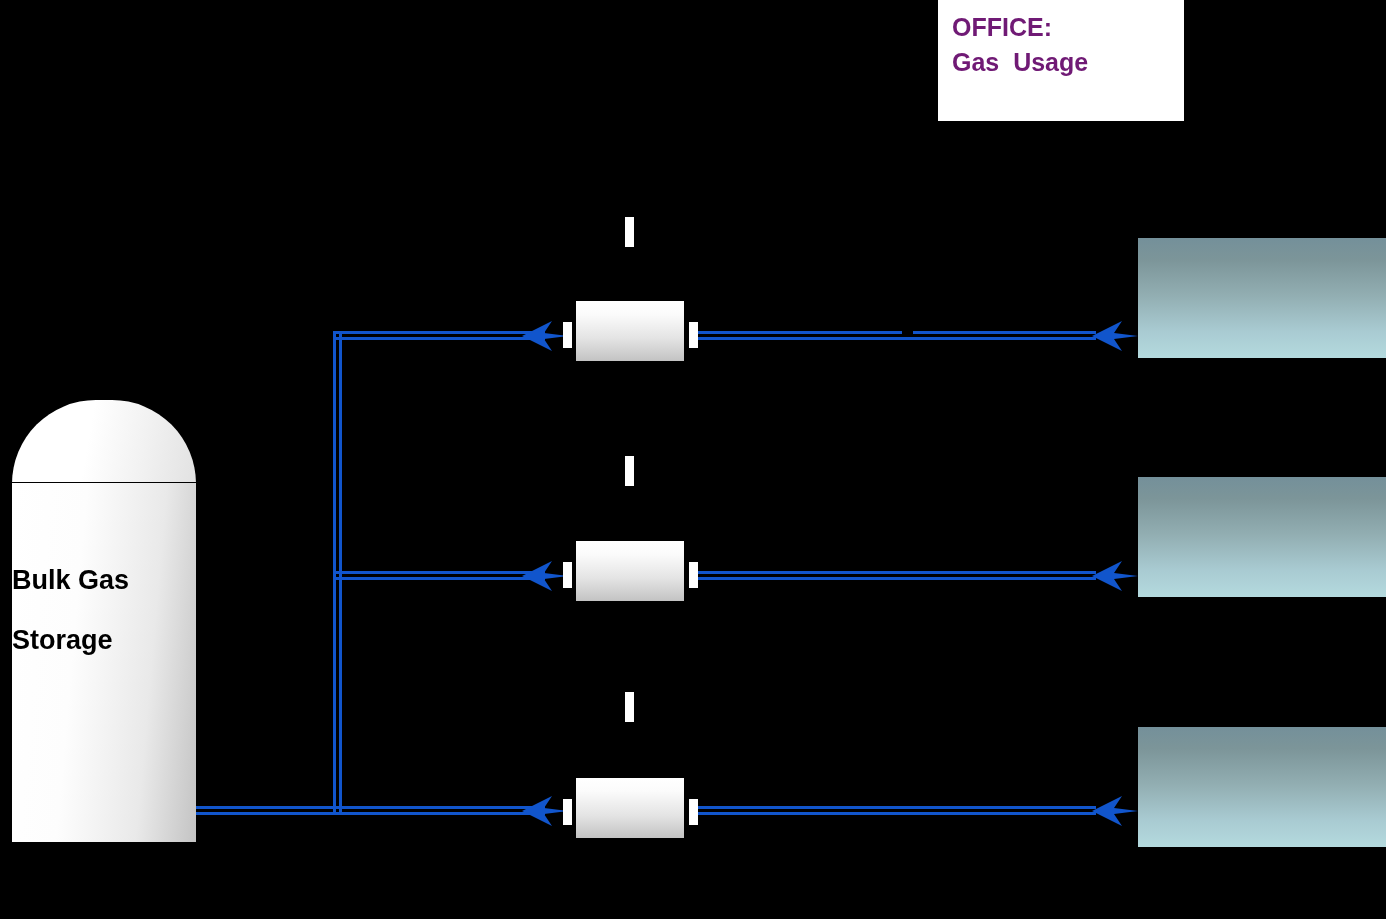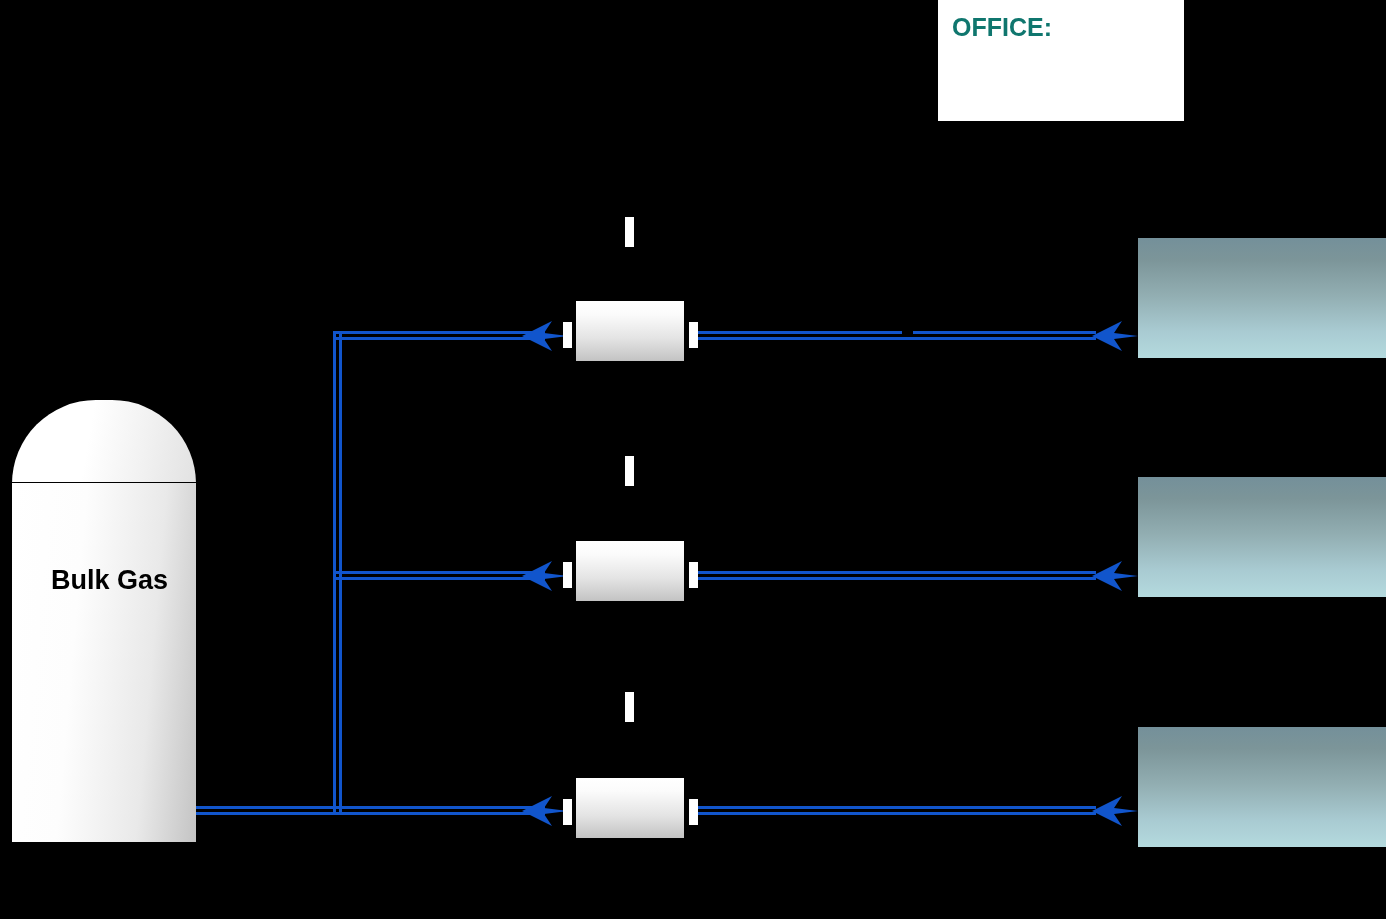--- a/index.html
+++ b/index.html
@@ -21,21 +21,21 @@
     position: absolute;
     left: 938px;
     top: 0px;
     width: 246px;
     height: 121px;
     background: #ffffff;
     box-sizing: border-box;
     padding: 10px 14px 0 14px;
   }
   .office-line {
-    color: #0f766e;
+    color: #701a75;
     font-size: 25px;
     font-weight: bold;
     line-height: 35px;
     white-space: pre;
   }
 
   
   .tank {
     position: absolute;
     left: 12px;
@@ -60,21 +60,21 @@
     top: 83px;
     width: 184px;
     height: 359px;
     background: linear-gradient(95deg, #ffffff 0%, #fdfdfd 35%, #e9e9e9 72%, #c4c4c4 100%);
   }
   .tank-label {
     position: absolute;
     left: 0px;
     top: 150px;
     width: 156px;
-    text-align: right;
+    text-align: left;
     color: #000000;
     font-size: 27px;
     font-weight: bold;
     line-height: 60px;
     pointer-events: none;
   }
 
   
   .pipe-h {
     position: absolute;
@@ -132,27 +132,29 @@
     background: linear-gradient(180deg, #74909a 0%, #7c9599 18%, #92aeb2 48%, #a9cbd2 78%, #b4dade 100%);
   }
 </style>
 </head>
 <body>
 
 <div id="canvas">
 
   <div class="office-box">
     <div class="office-line">OFFICE:</div>
+    <div class="office-line">Gas  Usage</div>
   </div>
 
   <div class="tank">
     <div class="tank-dome"></div>
     <div class="tank-body"></div>
     <div class="tank-label">
       <div>Bulk Gas</div>
+      <div>Storage</div>
     </div>
   </div>
 
   <div class="pipe-h" style="left:196px; top:806px; width:146px;"></div>
 
   <div class="pipe-v" style="left:333px; top:333px; height:480px;"></div>
 
   <div class="pipe-h" style="left:333px; top:331px; width:212px;"></div>
   <svg class="arrow" style="left:522px; top:321px;" viewBox="0 0 46 30">
     <polygon points="0,15 30,0 22,12 46,15 22,18 30,30" fill="#1155cc"></polygon>

